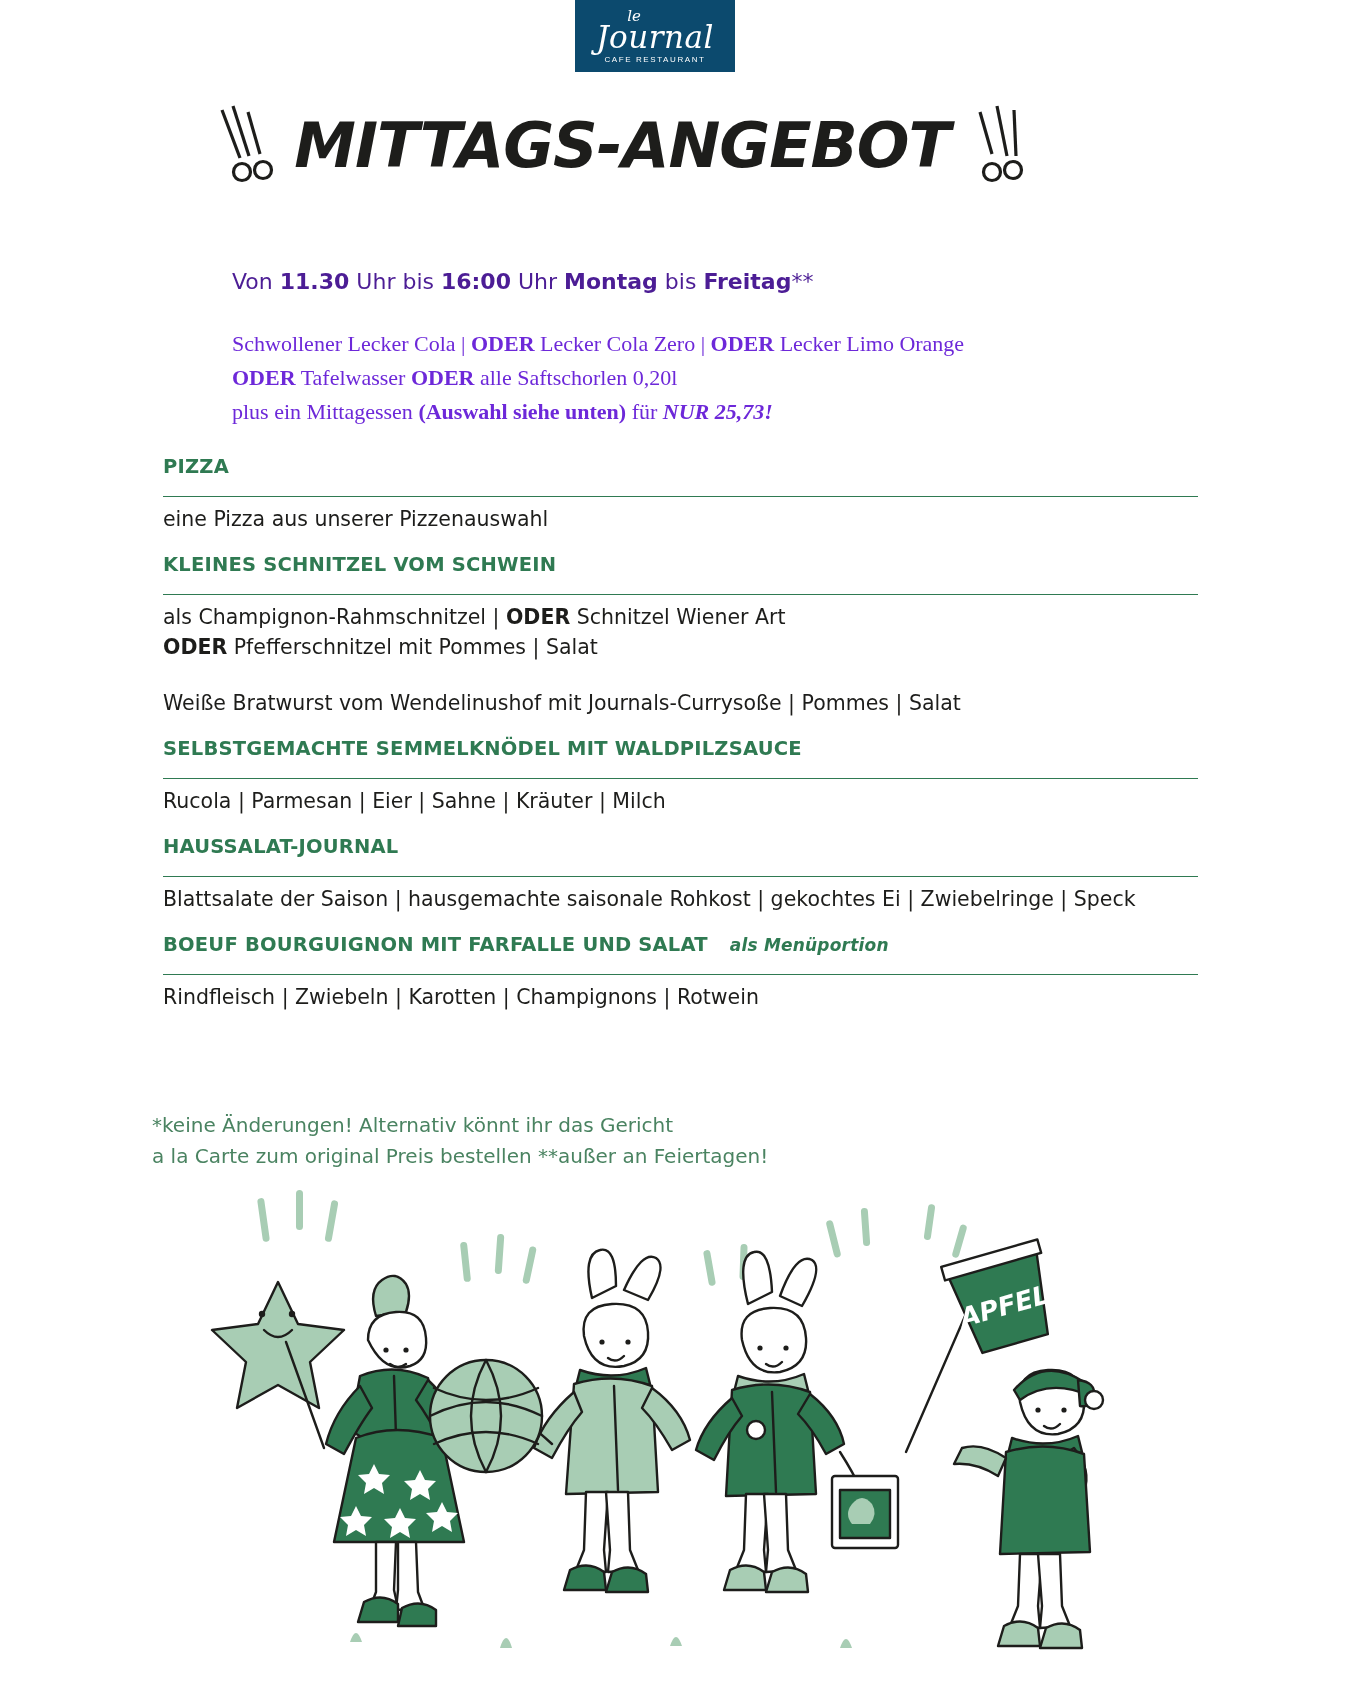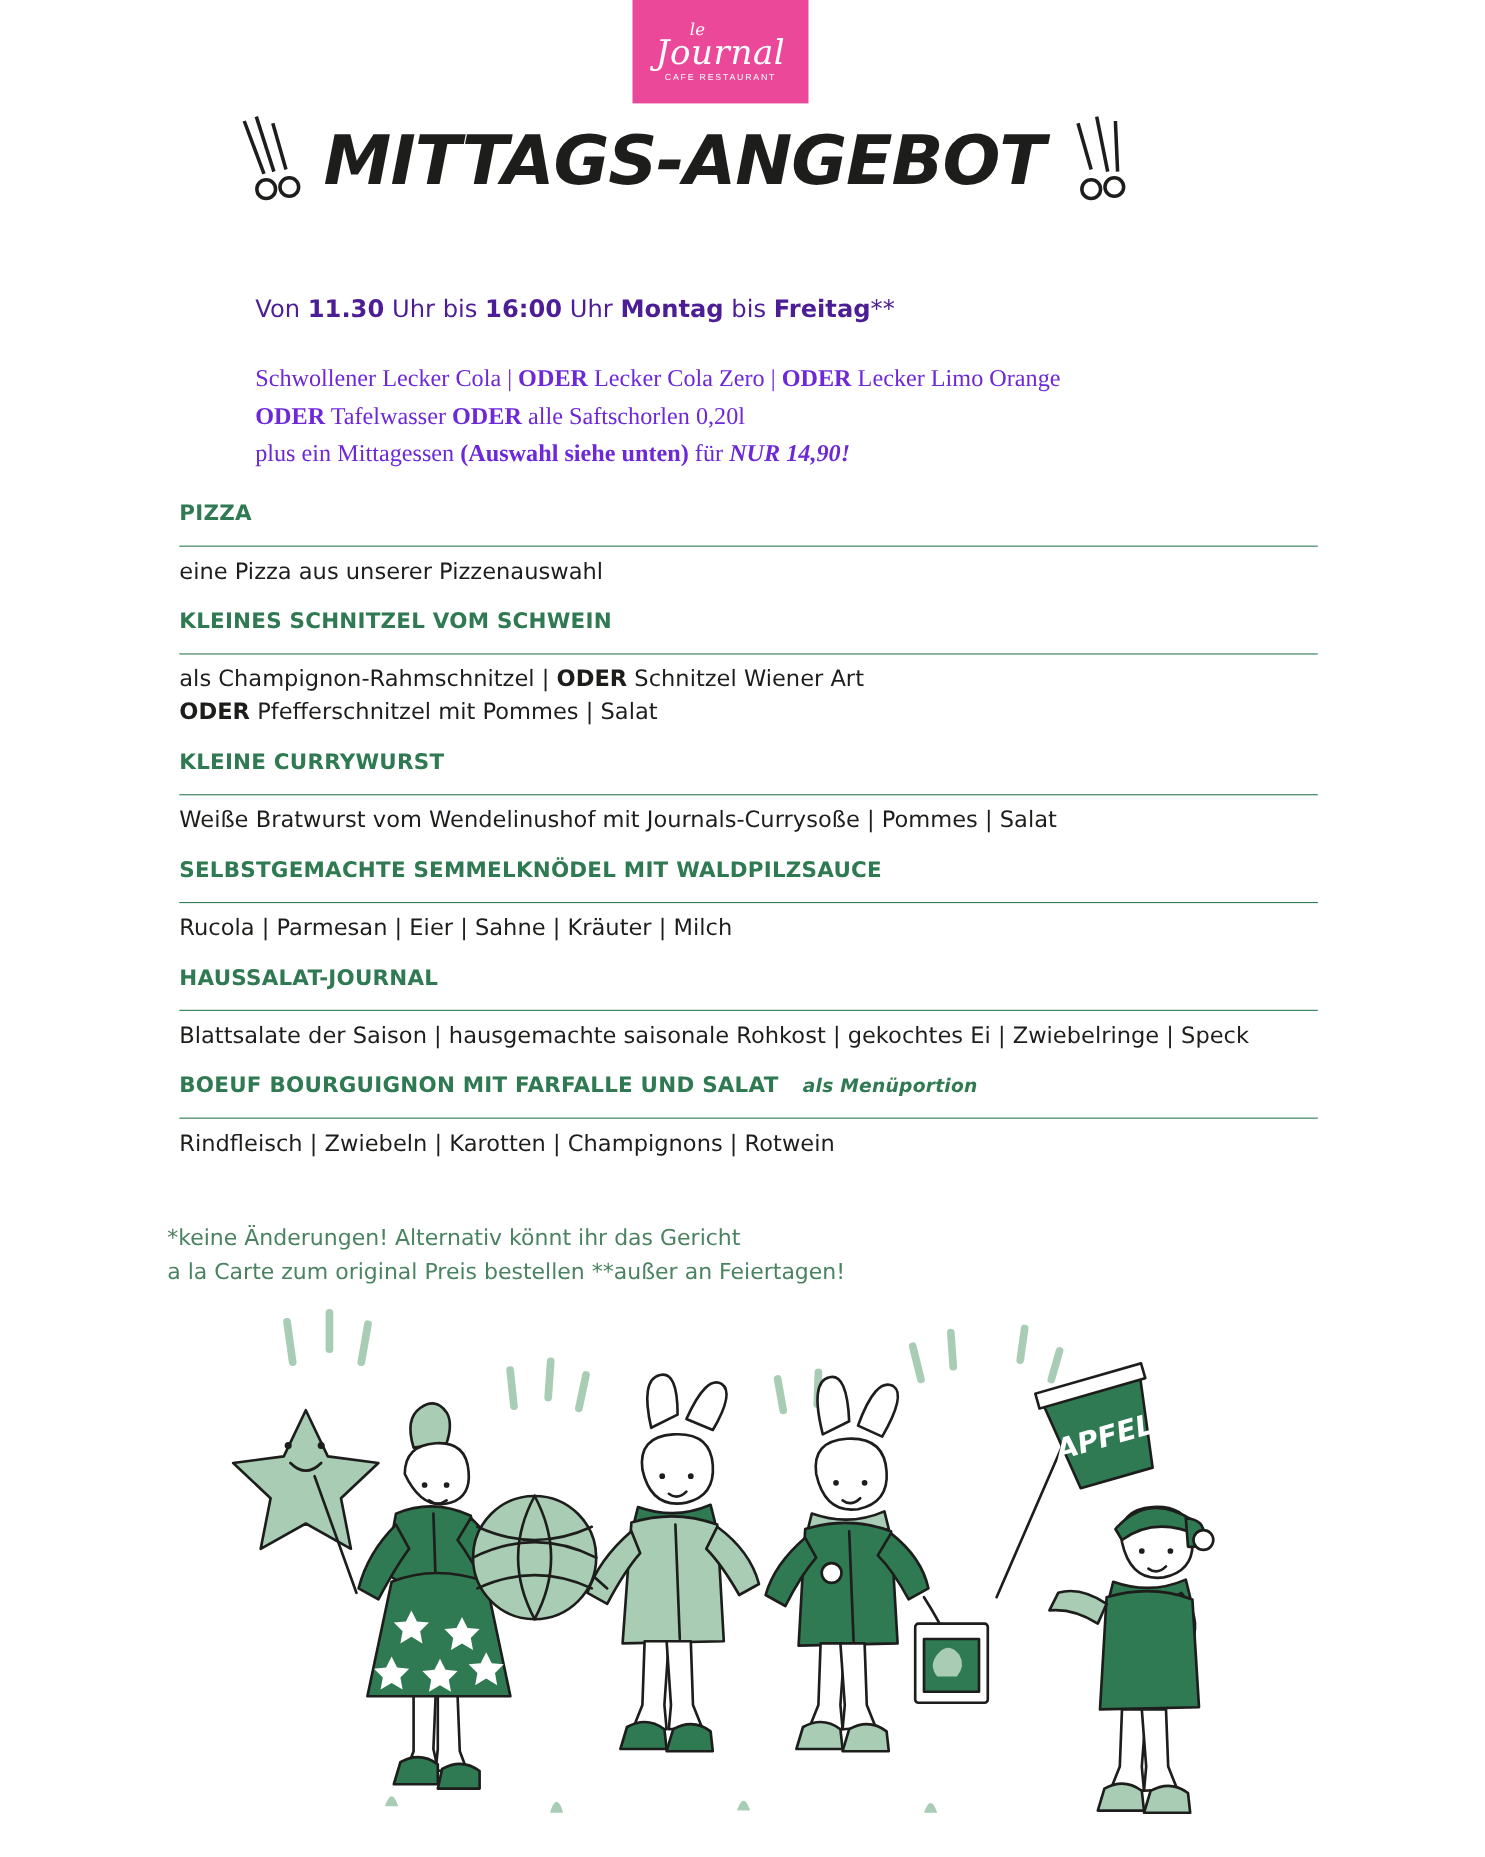--- a/index.html
+++ b/index.html
@@ -15,22 +15,22 @@
     color: #1d1d1b;
     overflow: hidden;
   }
 
   
   .logo-block {
     position: absolute;
     left: 575px;
     top: 0;
     width: 160px;
-    height: 94px;
-    background: #ec4899;
+    height: 72px;
+    background: #0c4a6e;
     display: flex;
     flex-direction: column;
     align-items: center;
     justify-content: center;
     color: #ffffff;
   }
   .logo-le {
     font-family: "DejaVu Serif", serif;
     font-style: italic;
     font-size: 15px;
@@ -196,21 +196,21 @@
 </div>
 
 <div class="intro-line2">
   <div>
     <span>Schwollener Lecker Cola | </span><span class="b">ODER</span><span> Lecker Cola Zero | </span><span class="b">ODER</span><span> Lecker Limo Orange</span>
   </div>
   <div>
     <span class="b">ODER</span><span> Tafelwasser </span><span class="b">ODER</span><span> alle Saftschorlen 0,20l</span>
   </div>
   <div>
-    <span>plus ein Mittagessen </span><span class="b">(Auswahl siehe unten)</span><span> für </span><span class="bi">NUR 14,90!</span>
+    <span>plus ein Mittagessen </span><span class="b">(Auswahl siehe unten)</span><span> für </span><span class="bi">NUR 25,73!</span>
   </div>
 </div>
 
 <div class="menu">
 
   <div class="menu-item">
     <div class="menu-head">
       <span>PIZZA</span>
       <span class="sub"></span>
     </div>
@@ -224,24 +224,20 @@
       <span>KLEINES SCHNITZEL VOM SCHWEIN</span>
       <span class="sub"></span>
     </div>
     <div class="menu-desc">
       <div><span>als Champignon-Rahmschnitzel | </span><span class="b">ODER</span><span> Schnitzel Wiener Art</span></div>
       <div><span class="b">ODER</span><span> Pfefferschnitzel mit Pommes | Salat</span></div>
     </div>
   </div>
 
   <div class="menu-item">
-    <div class="menu-head">
-      <span>KLEINE CURRYWURST</span>
-      <span class="sub"></span>
-    </div>
     <div class="menu-desc">
       <span>Weiße Bratwurst vom Wendelinushof mit Journals-Currysoße | Pommes | Salat</span>
     </div>
   </div>
 
   <div class="menu-item">
     <div class="menu-head">
       <span>SELBSTGEMACHTE SEMMELKNÖDEL MIT WALDPILZSAUCE</span>
       <span class="sub"></span>
     </div>

